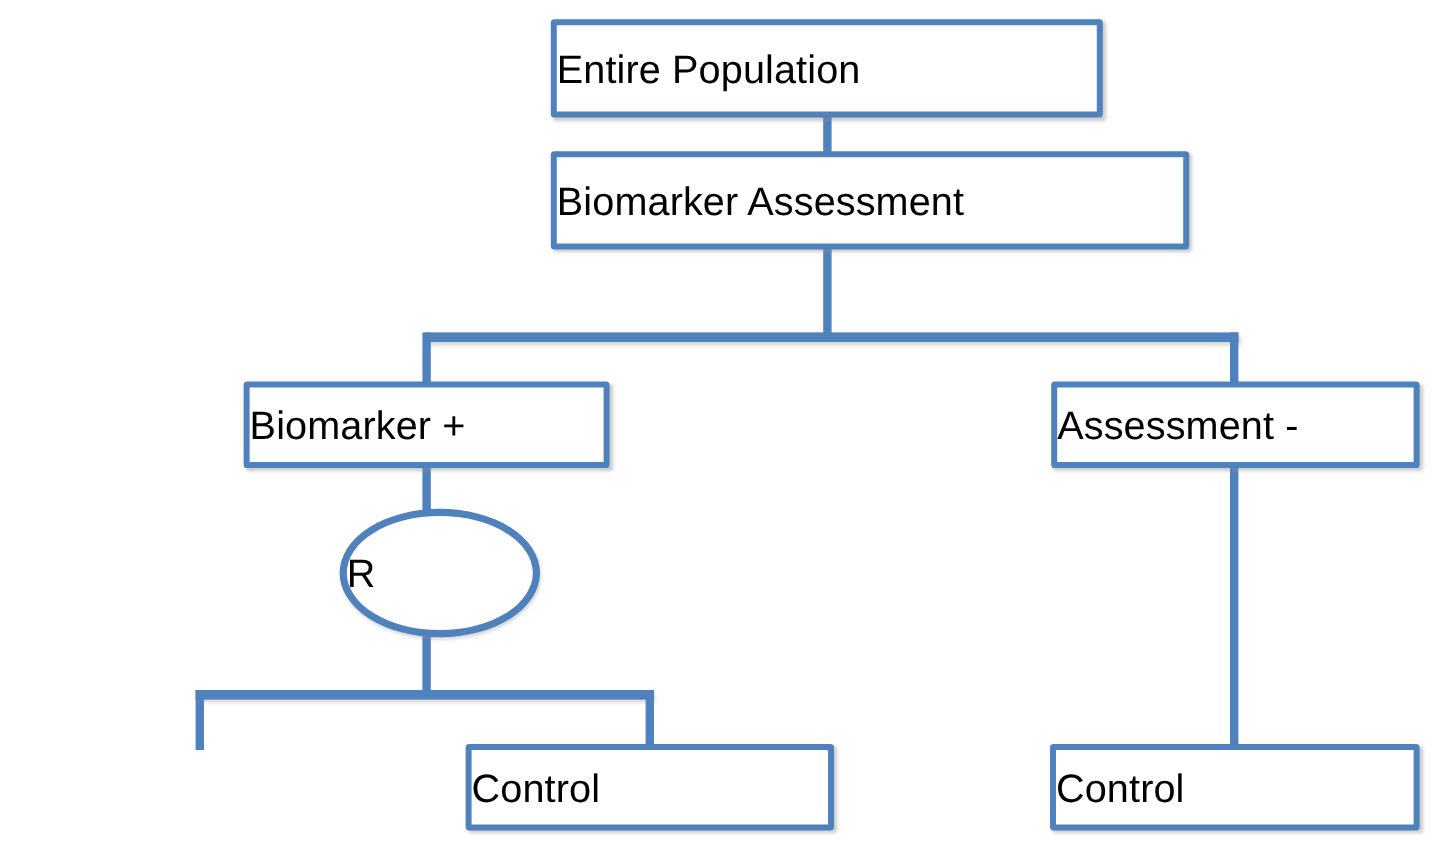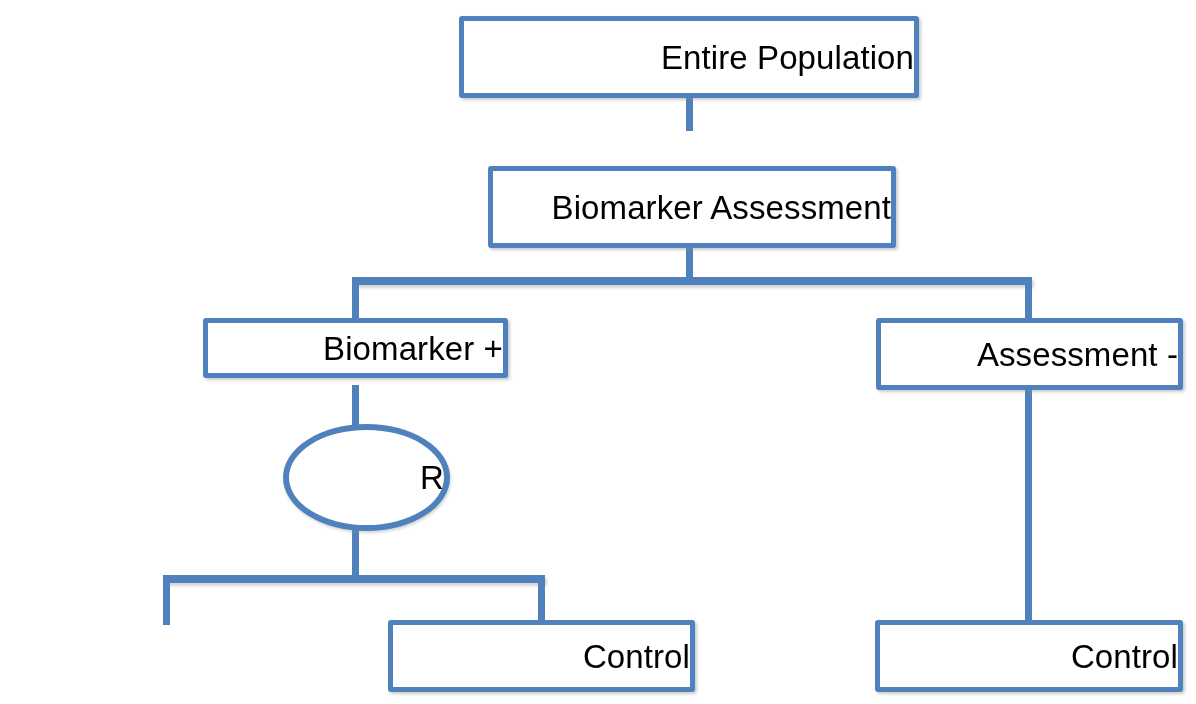--- a/index.html
+++ b/index.html
@@ -20,21 +20,21 @@
   }
   
   .node {
     position: absolute;
     box-sizing: border-box;
     background: #ffffff;
     border: 5px solid #4F81BD;
     border-radius: 3px;
     display: flex;
     align-items: center;
-    justify-content: flex-end;
+    justify-content: flex-start;
     color: #000000;
     z-index: 3;
     box-shadow: 2px 2px 3px rgba(140,140,140,0.45);
   }
   .node-label {
     font-size: 33px;
     line-height: 1;
     font-weight: 400;
     letter-spacing: 0.1px;
     white-space: nowrap;
@@ -44,22 +44,22 @@
     border-width: 6px;
     border-radius: 50%;
     box-shadow: 1px 2px 3px rgba(150,150,150,0.40);
   }
   .node.ellipse .node-label {
     font-size: 33px;
   }
 
   
   #node-entire-population { left: 459px; top: 16px;  width: 460px; height: 82px; }
-  #node-biomarker-assessment { left: 488px; top: 126px; width: 408px; height: 82px; margin-top: 40px; }
-  #node-biomarker-positive { left: 203px; top: 318px; width: 305px; height: 60px; padding-left: 16px; }
+  #node-biomarker-assessment { left: 459px; top: 126px; width: 532px; height: 82px; }
+  #node-biomarker-positive { left: 203px; top: 318px; width: 305px; height: 72px; }
   #node-biomarker-negative { left: 876px; top: 318px; width: 307px; height: 72px; }
   #node-randomization { left: 283px; top: 424px; width: 167px; height: 107px; }
   #node-experimental { left: 12px;  top: 620px; width: 308px; height: 72px; }
   #node-control-biomarker-positive { left: 388px; top: 620px; width: 307px; height: 72px; }
   #node-control-biomarker-negative { left: 875px; top: 620px; width: 308px; height: 72px; }
 
   
   .connector {
     position: absolute;
     background: #4F81BD;

